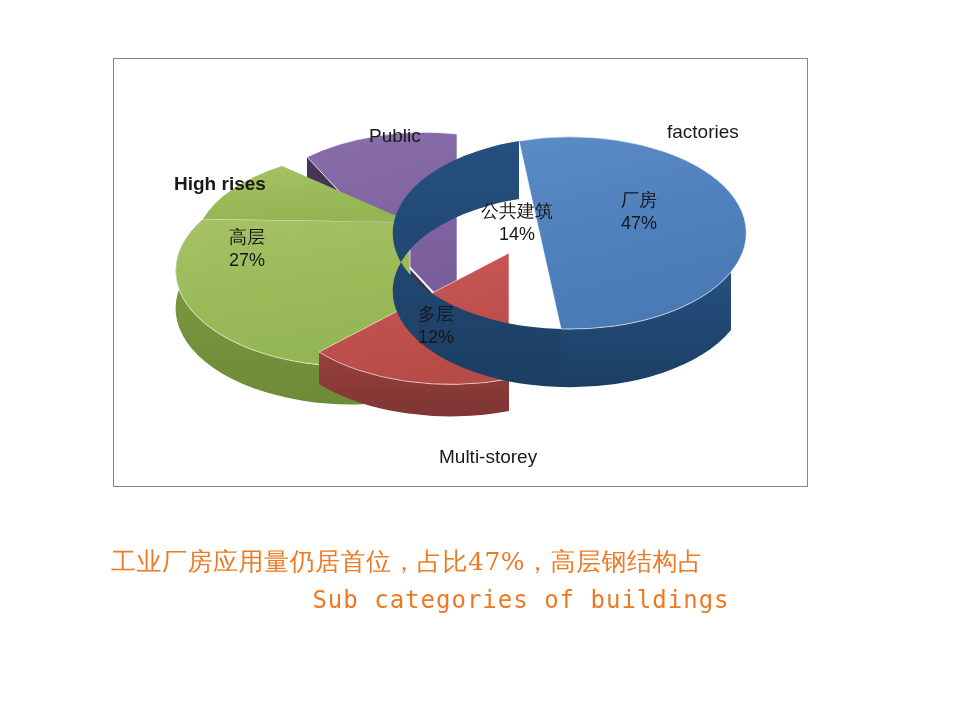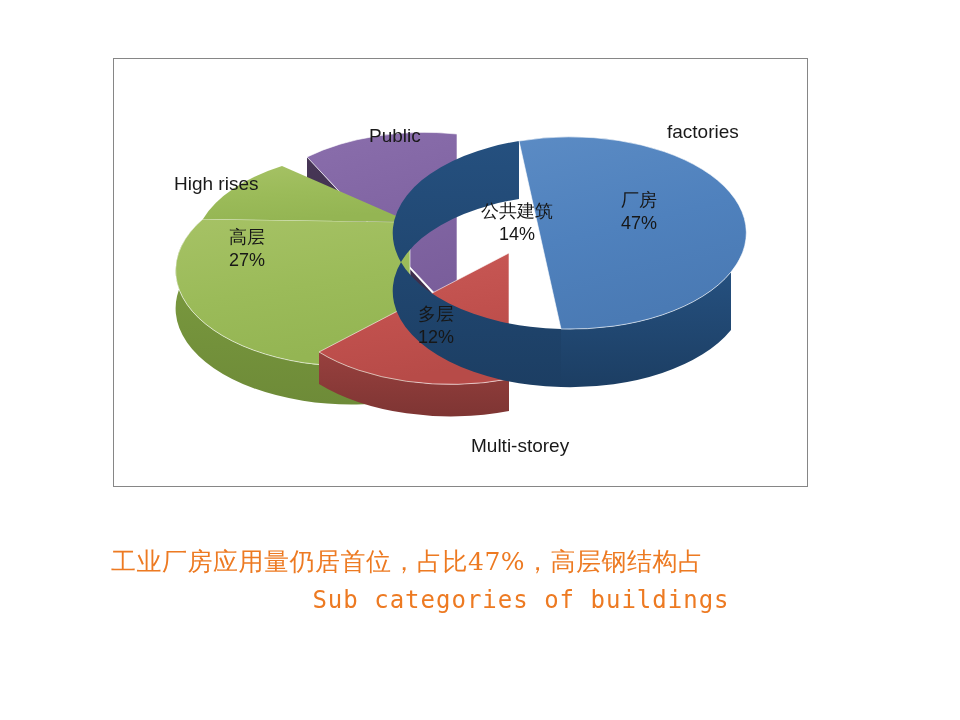--- a/index.html
+++ b/index.html
@@ -40,22 +40,22 @@
   .cat-label {
     position: absolute;
     color: #191919;
     font-family: "Liberation Sans", sans-serif;
     font-size: 19px;
     line-height: 22px;
     white-space: nowrap;
   }
   #label-public    { left: 255px; top: 26px; margin-top: 40px; }
   #label-factories { left: 553px; top: 62px; }
-  #label-highrises { left:  60px; top: 114px; }
-  #label-multi     { left: 325px; top: 376px; margin-left: 32px; }
+  #label-highrises { left:  60px; top: 114px; font-weight: bold; }
+  #label-multi     { left: 325px; top: 387px; }
 
   
   .slice-text {
     font-family: "Liberation Sans", sans-serif;
     font-size: 18px;
     fill: #171717;
   }
   .slice-text.cjk { font-size: 18px; }
   .slice-text.pct { font-size: 18px; }
 

